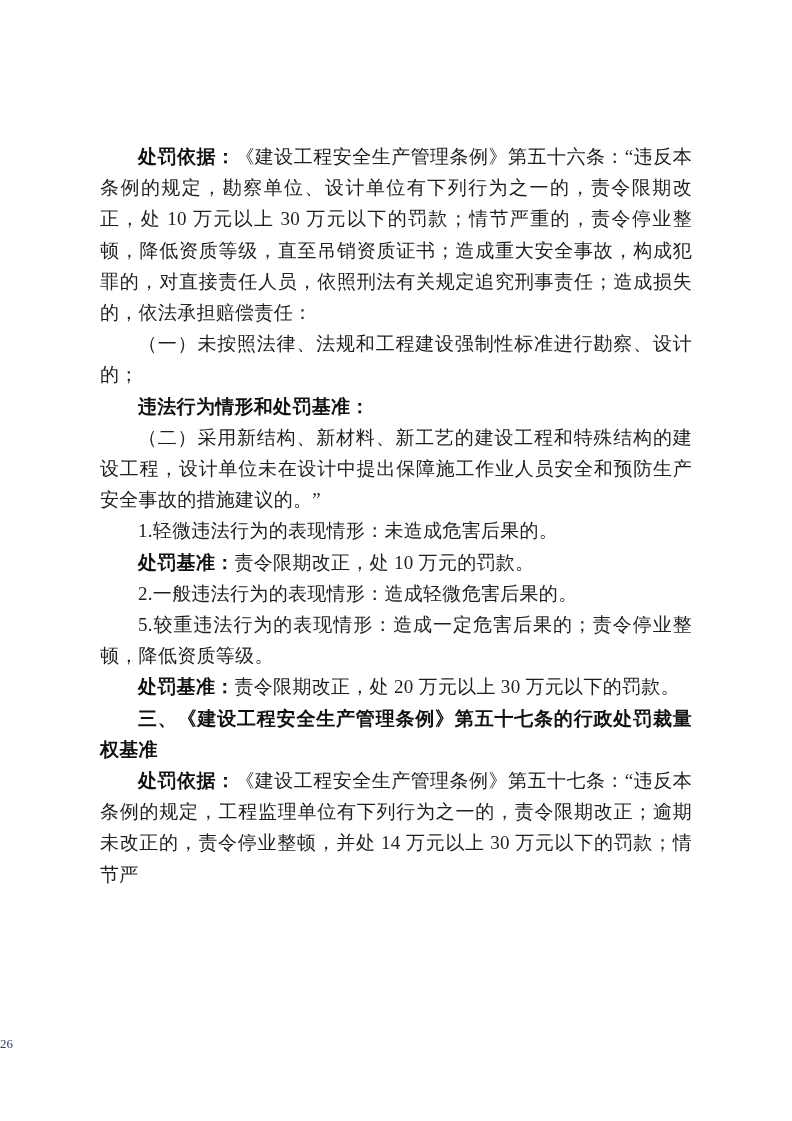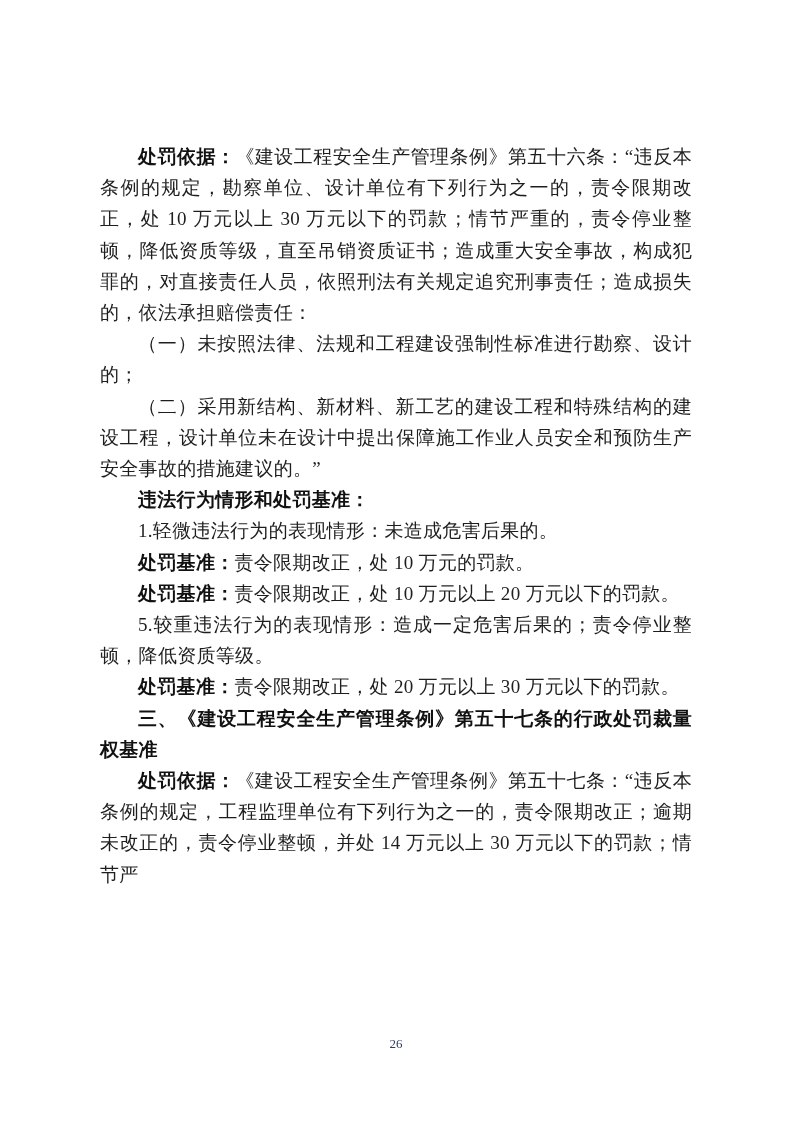--- a/index.html
+++ b/index.html
@@ -34,37 +34,36 @@
   }
   .content b {
     font-weight: bold;
     color: #111111;
   }
   .footer {
     position: absolute;
     left: 0;
     top: 1036px;
     width: 100%;
-    text-align: center;
     font-size: 13px;
     color: #2e3c5e;
     font-family: "Liberation Serif", "DejaVu Serif", serif;
   }
 </style>
 </head>
 <body>
 
 <div class="page">
   <div class="content" id="content">
       <p><b>处罚依据：</b><span>《建设工程安全生产管理条例》第五十六条：“违反本条例的规定，勘察单位、设计单位有下列行为之一的，责令限期改正，处 10 万元以上 30 万元以下的罚款；情节严重的，责令停业整顿，降低资质等级，直至吊销资质证书；造成重大安全事故，构成犯罪的，对直接责任人员，依照刑法有关规定追究刑事责任；造成损失的，依法承担赔偿责任：</span></p>
       <p><span>（一）未按照法律、法规和工程建设强制性标准进行勘察、设计的；</span></p>
+      <p><b>违法行为情形和处罚基准：</b></p>
       <p><span>（二）采用新结构、新材料、新工艺的建设工程和特殊结构的建设工程，设计单位未在设计中提出保障施工作业人员安全和预防生产安全事故的措施建议的。”</span></p>
-      <p><b>违法行为情形和处罚基准：</b></p>
       <p><span>1.轻微违法行为的表现情形：未造成危害后果的。</span></p>
       <p><b>处罚基准：</b><span>责令限期改正，处 10 万元的罚款。</span></p>
-      <p><b>处罚基准：</b><span>责令限期改正，处 10 万元以上 20 万元以下的罚款。</span></p>
+      <p><span>2.一般违法行为的表现情形：造成轻微危害后果的。</span></p>
       <p><span>5.较重违法行为的表现情形：造成一定危害后果的；责令停业整顿，降低资质等级。</span></p>
       <p><b>处罚基准：</b><span>责令限期改正，处 20 万元以上 30 万元以下的罚款。</span></p>
       <p><b>三、《建设工程安全生产管理条例》第五十七条的行政处罚裁量权基准</b></p>
       <p><b>处罚依据：</b><span>《建设工程安全生产管理条例》第五十七条：“违反本条例的规定，工程监理单位有下列行为之一的，责令限期改正；逾期未改正的，责令停业整顿，并处 14 万元以上 30 万元以下的罚款；情节严</span></p>
     </div>
   <div class="footer">26</div>
 </div>
 
 </body></html>

